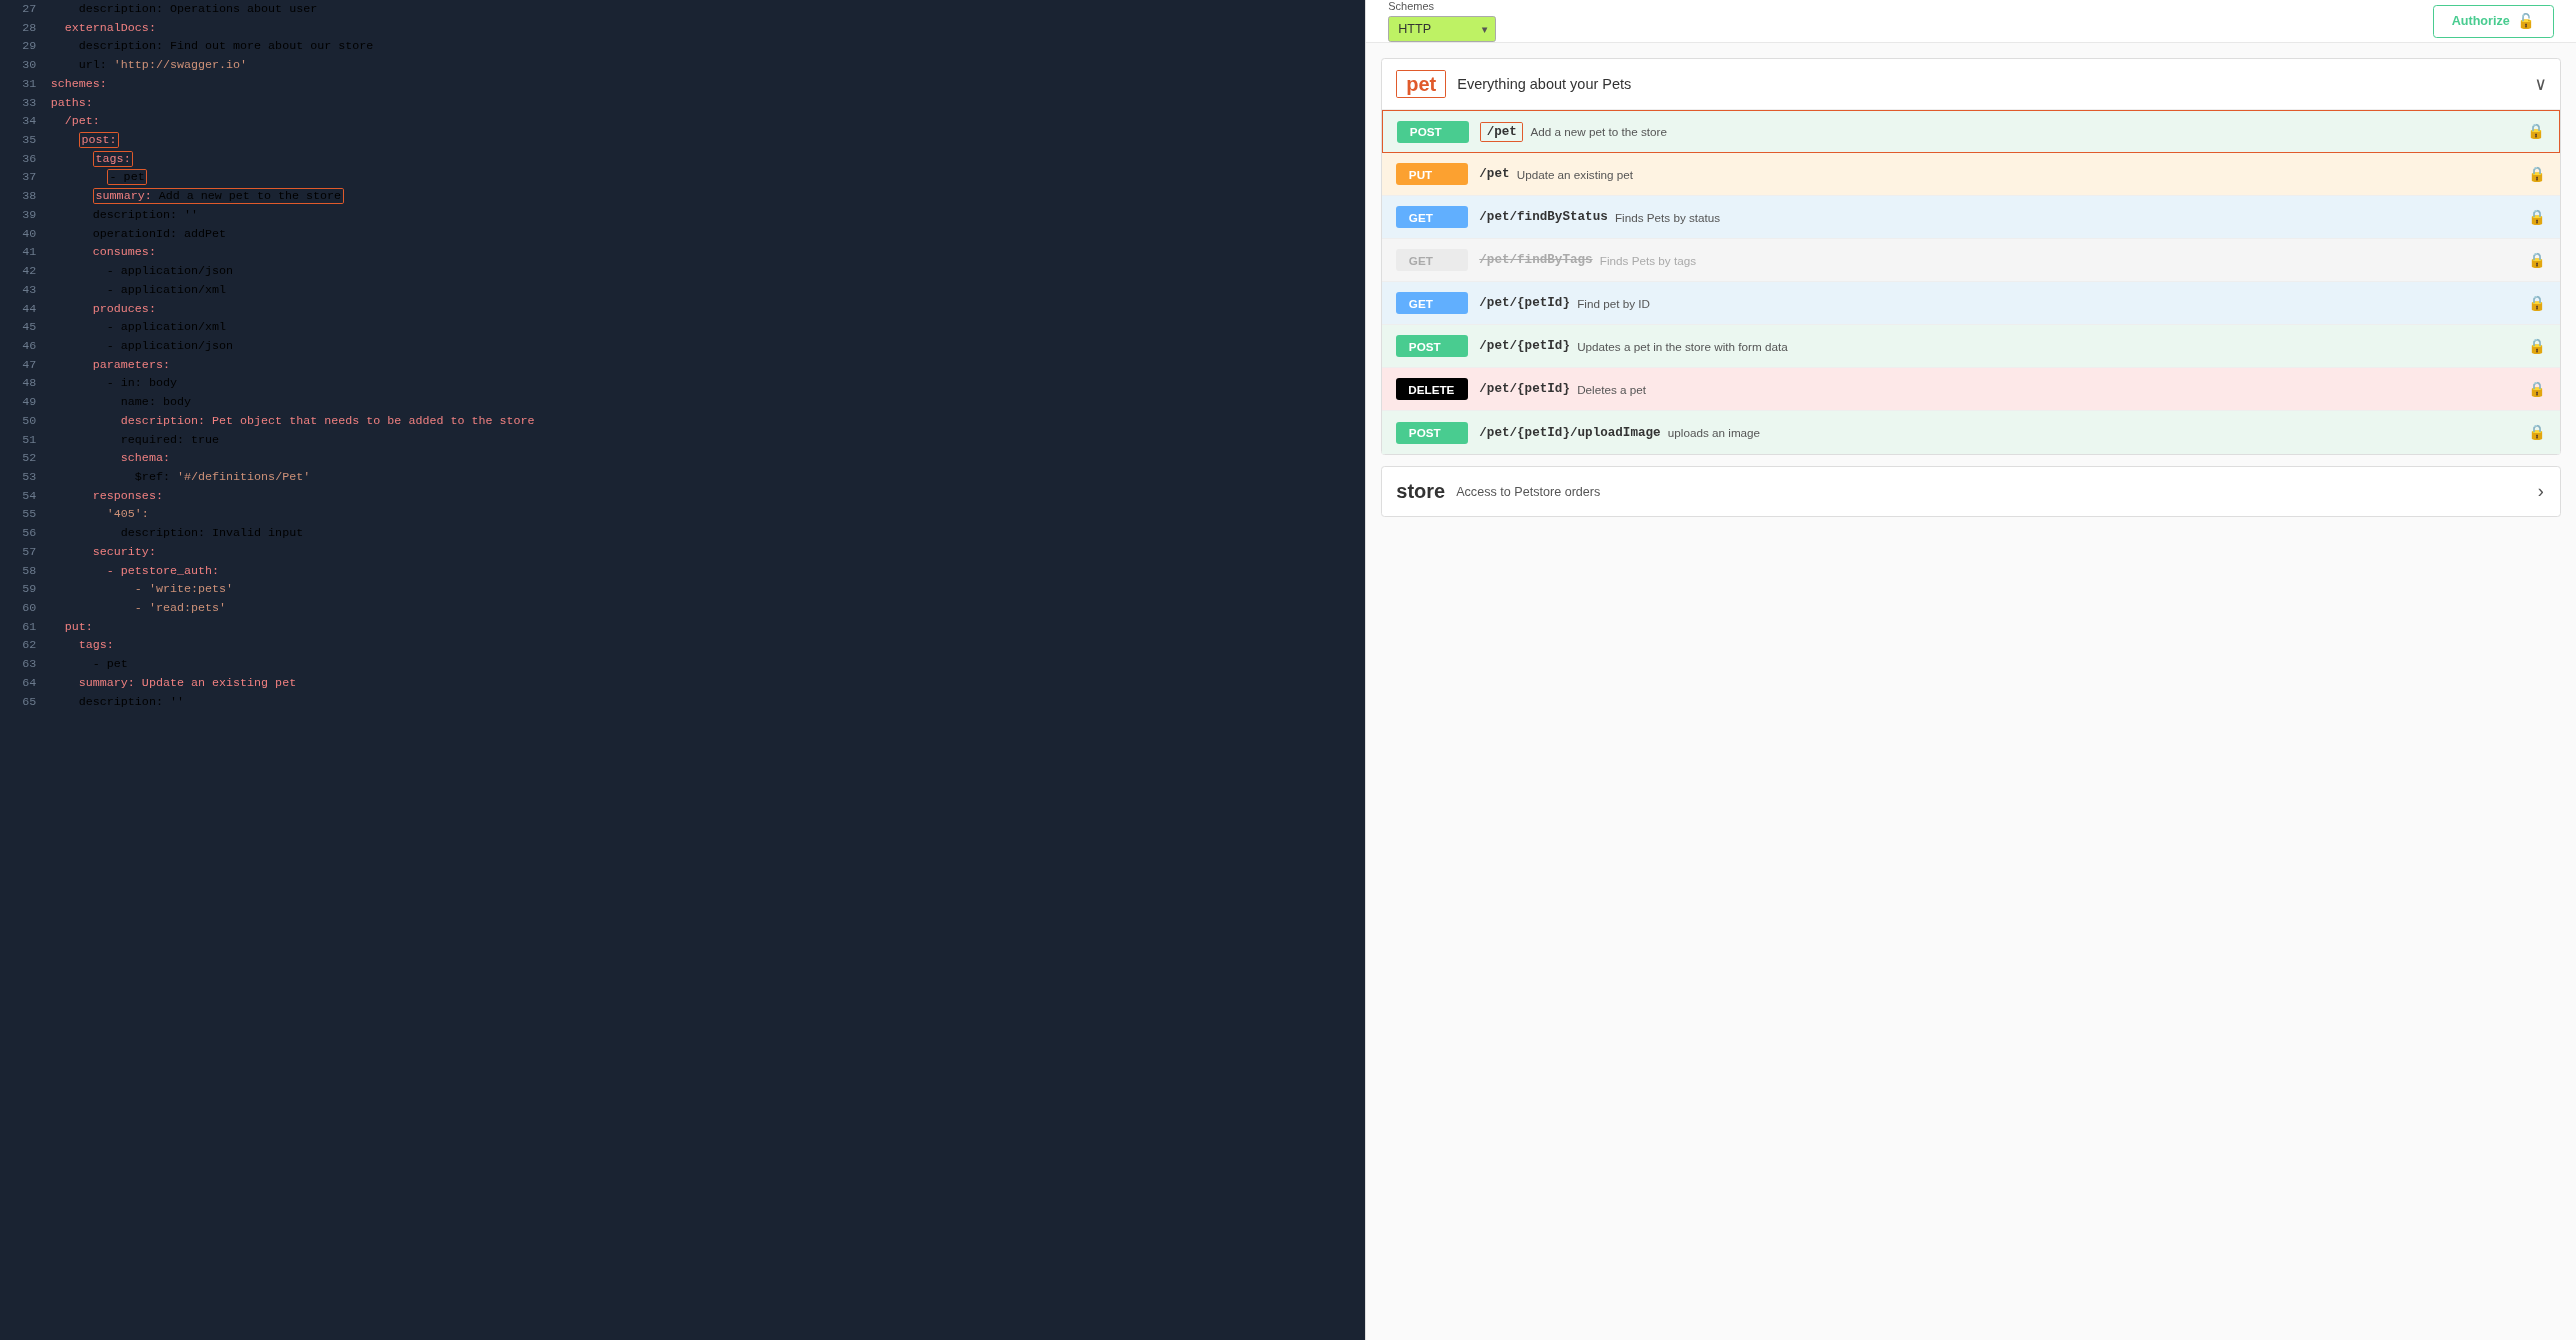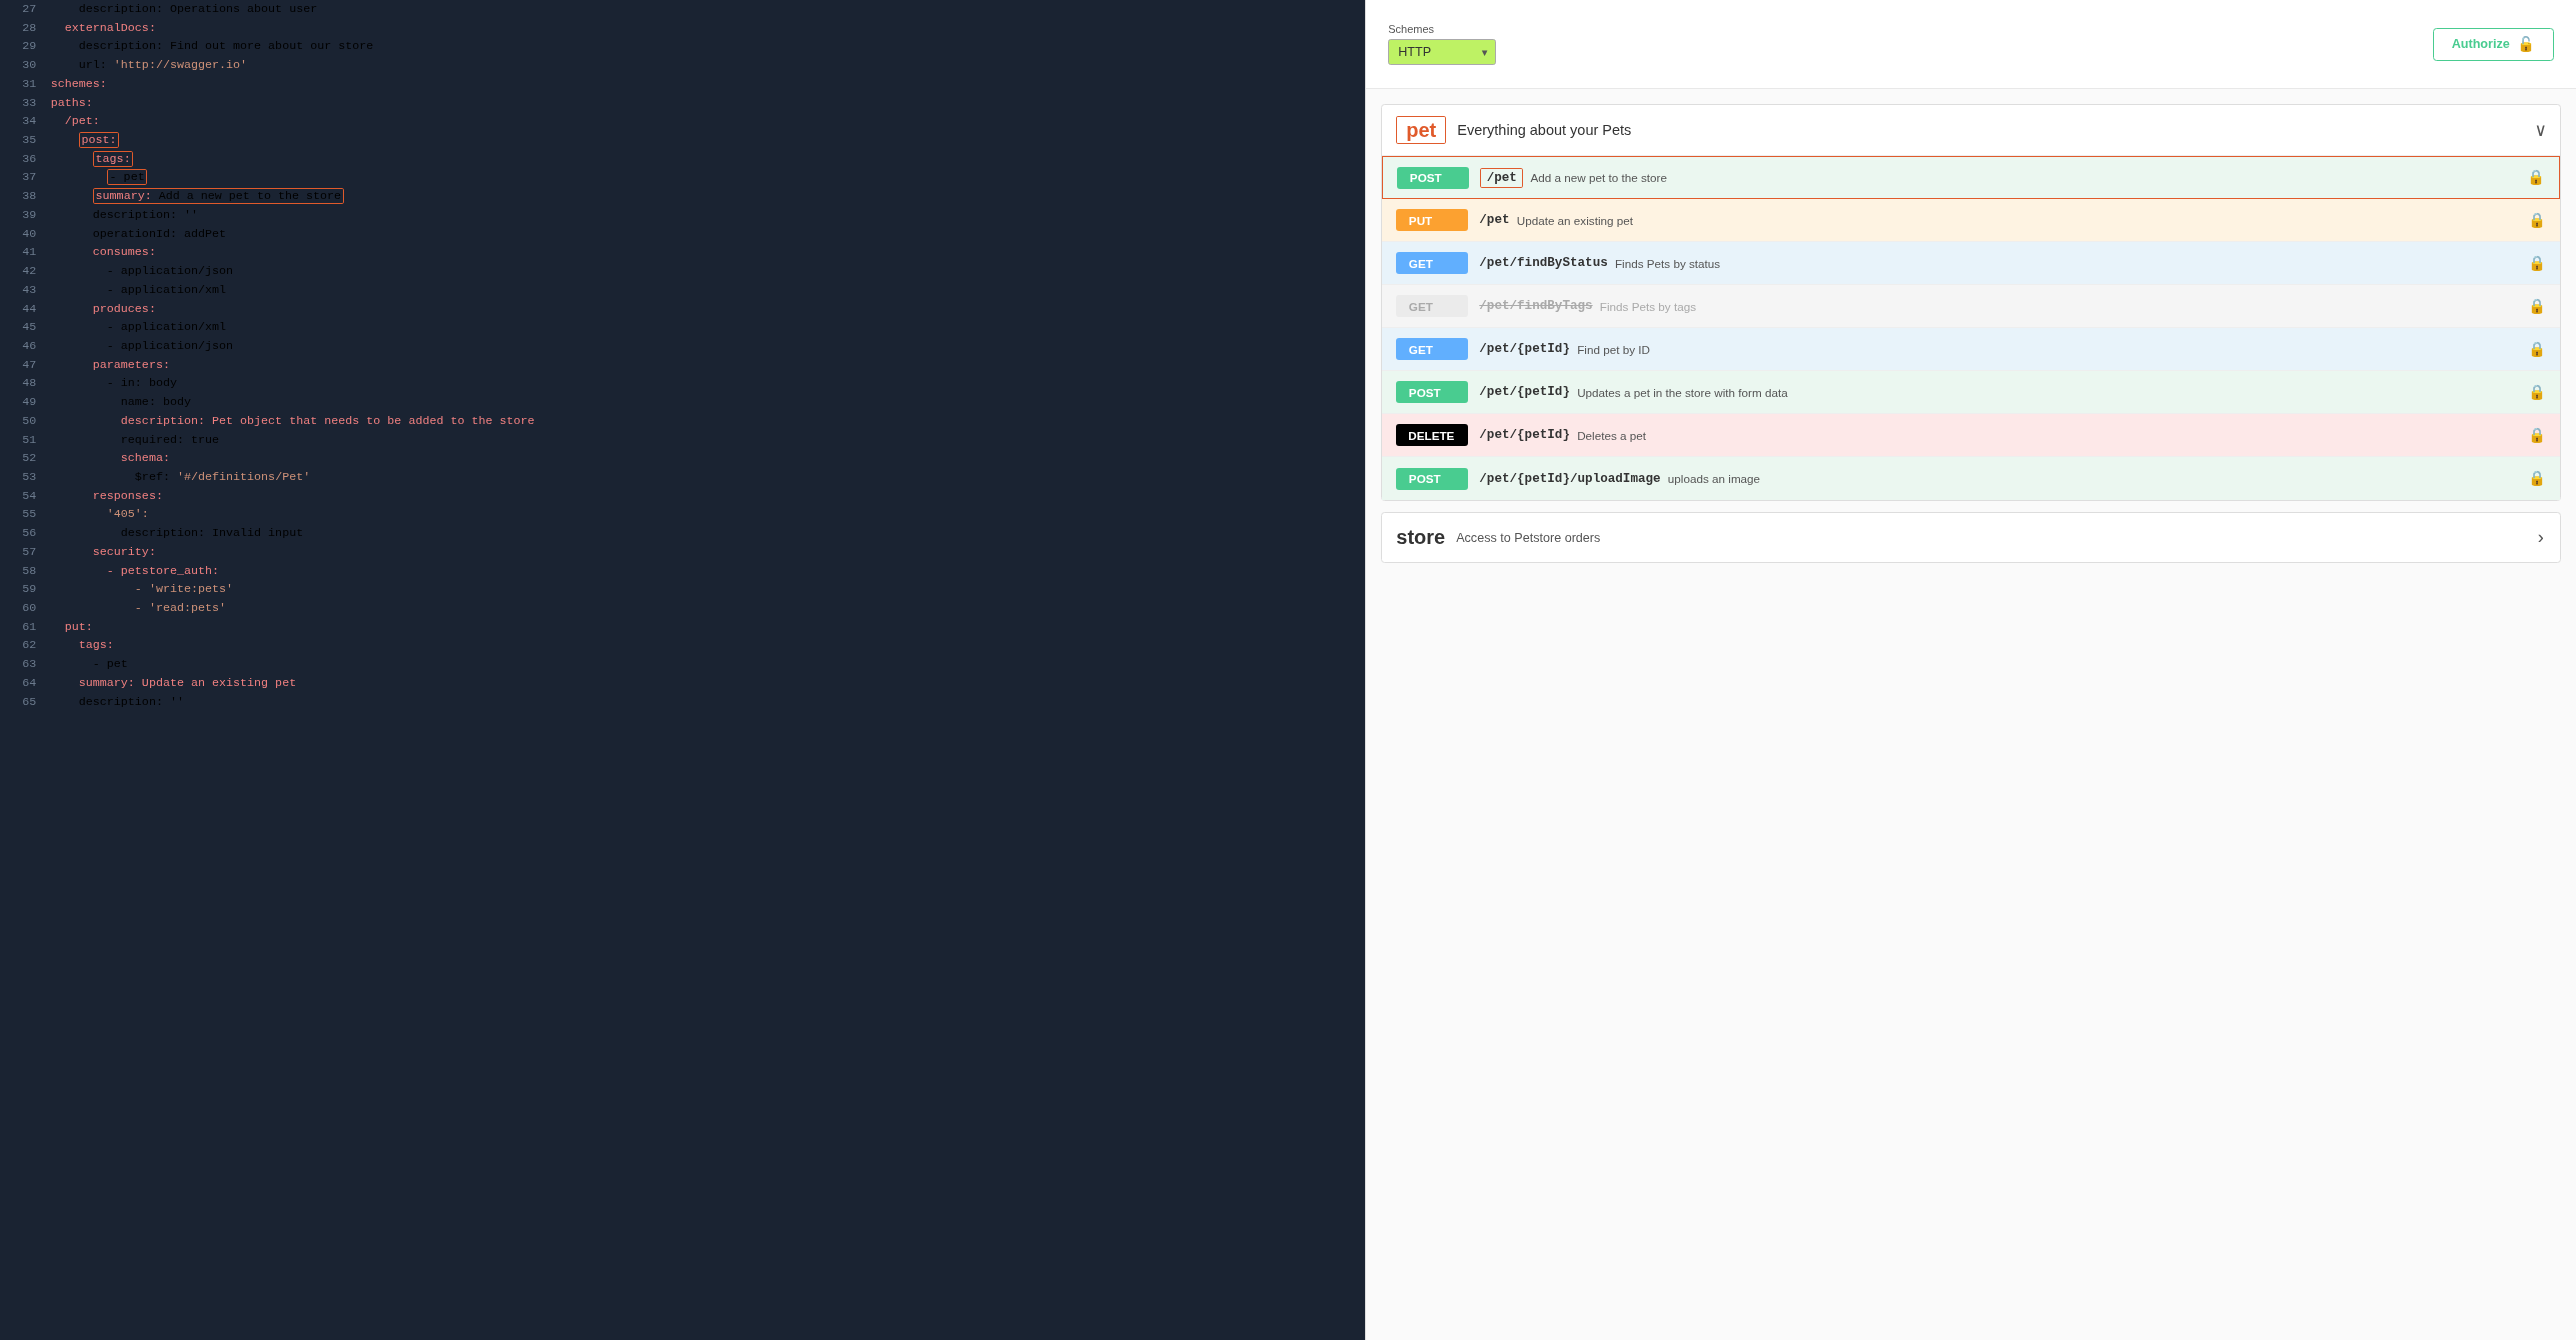--- a/index.html
+++ b/index.html
@@ -44,21 +44,21 @@
     
     .swagger-panel {
       width: 47%;
       background: #fafafa;
       overflow-y: auto;
       border-left: 0.9px solid #ddd;
     }
 
     .swagger-header {
       background: #fff;
-      padding: 23px 22px;
+      padding: 0 22px;
       border-bottom: 0.9px solid #e8e8e8;
       display: flex;
       align-items: center;
       justify-content: space-between;
     }
 
     .schemes-section {
       display: flex;
       flex-direction: column;
       gap: 3.6px;

